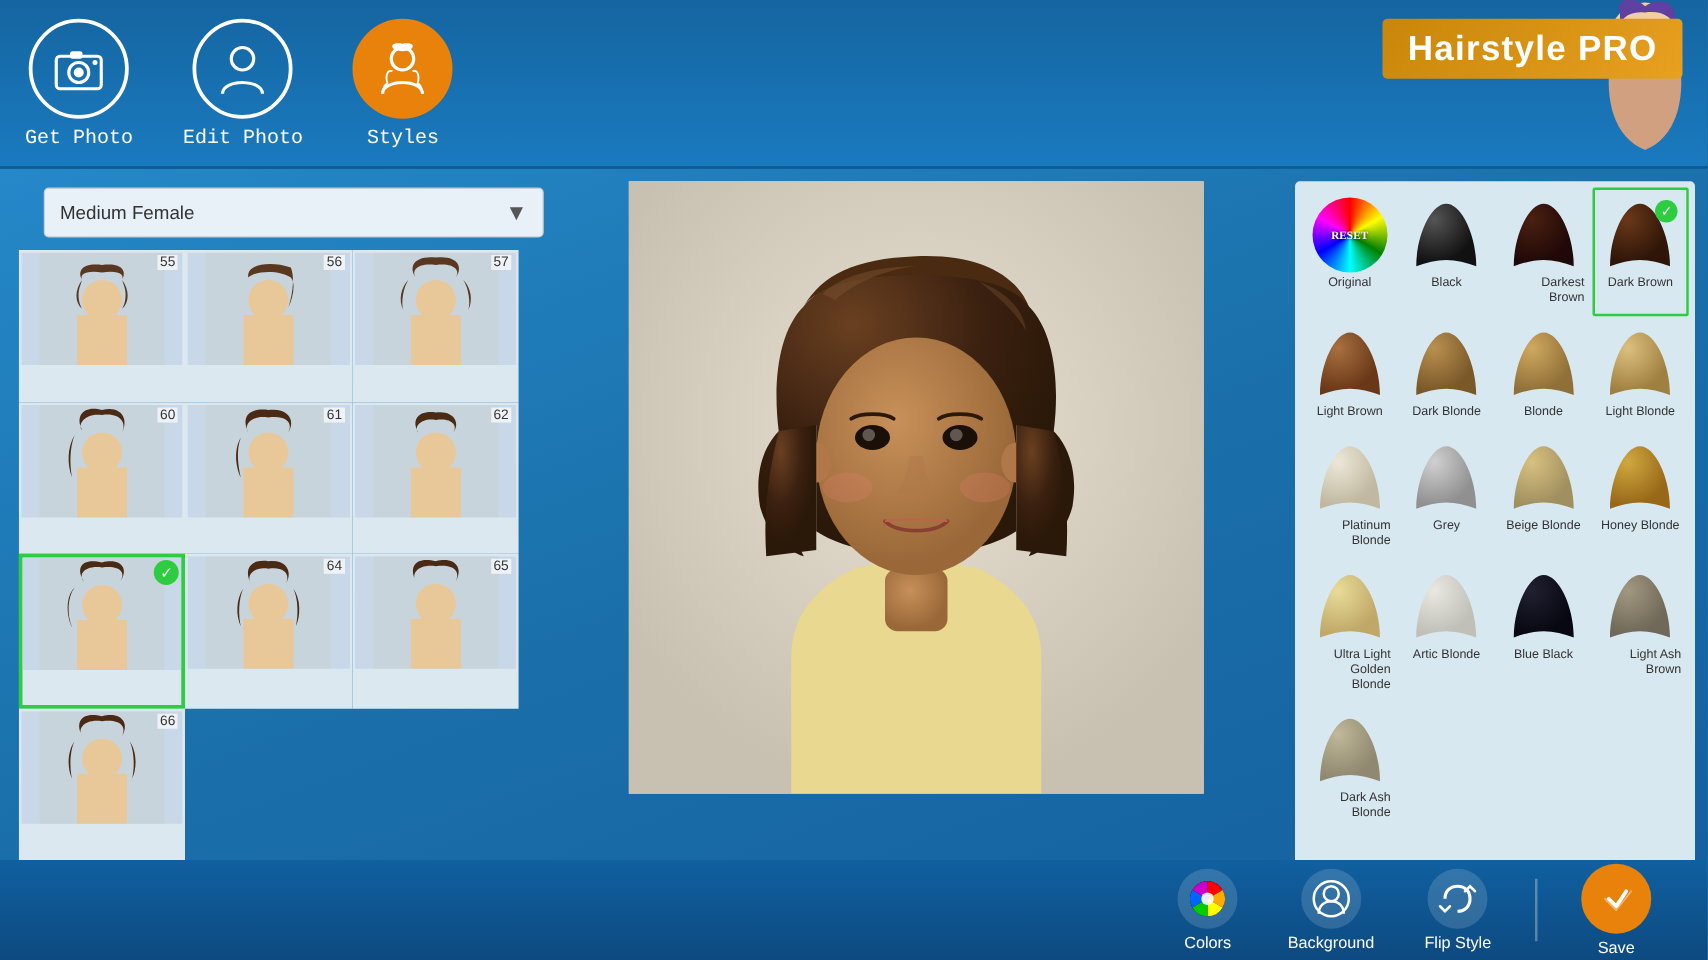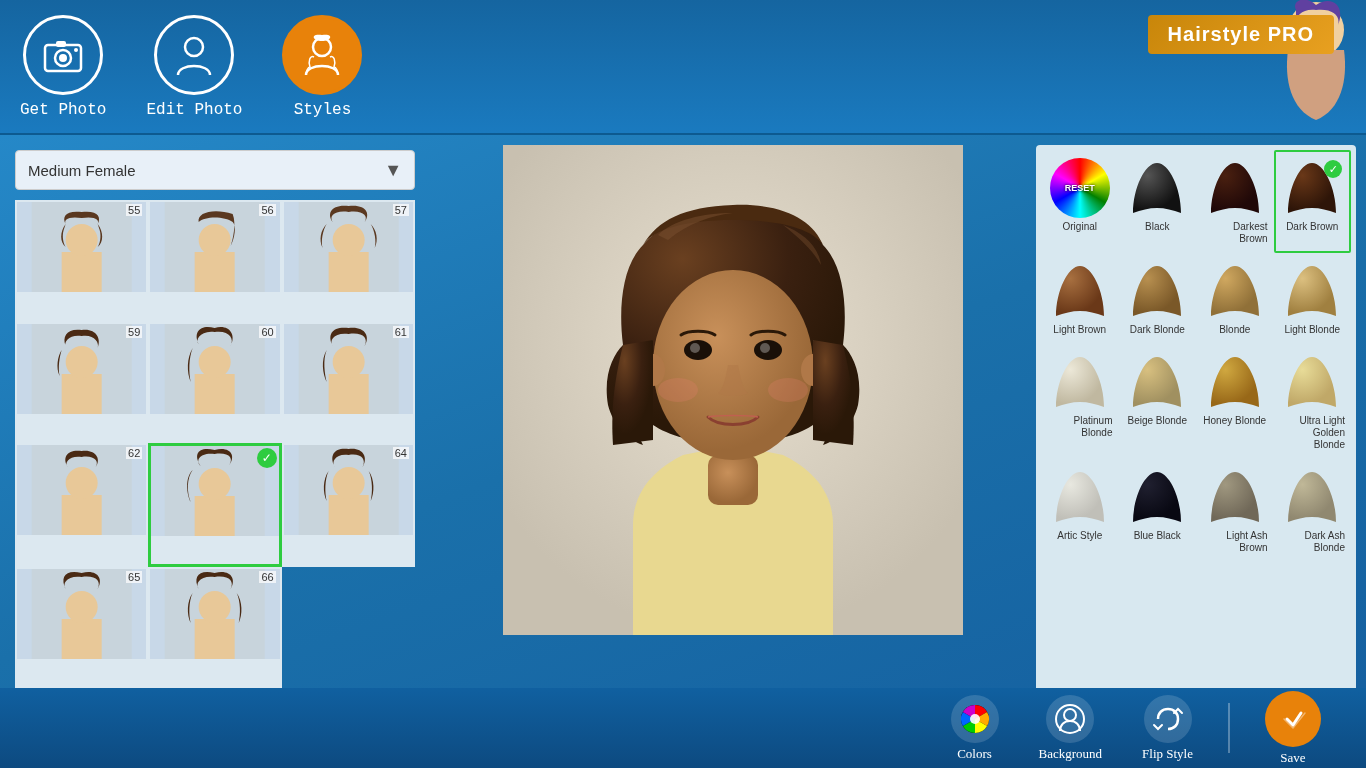--- a/index.html
+++ b/index.html
@@ -56,25 +56,25 @@
       position: absolute;
       right: 0;
       top: 0;
       width: 300px;
       height: 135px;
       overflow: hidden;
     }
     .logo-banner {
       position: absolute;
       top: 15px;
-      right: 32px;
+      right: 20px;
       background: linear-gradient(135deg, #c8860a, #e8a020);
       padding: 8px 20px;
       border-radius: 4px;
-      font-size: 20px;
+      font-size: 28px;
       font-weight: bold;
       color: #fff;
       letter-spacing: 1px;
       z-index: 2;
     }
 
     
     .main-content {
       display: flex;
       height: calc(768px - 135px - 80px);
@@ -95,20 +95,21 @@
       border: 1px solid #ccc;
       border-radius: 4px;
       padding: 0 12px;
       font-size: 15px;
       color: #333;
       cursor: pointer;
       display: flex;
       align-items: center;
       justify-content: space-between;
       margin-bottom: 10px;
+      margin-left: 20px;
     }
     .style-grid {
       display: grid;
       grid-template-columns: repeat(3, 1fr);
       gap: 0;
       overflow-y: auto;
       flex: 1;
     }
     .style-item {
       position: relative;
@@ -219,21 +220,20 @@
       height: 50px;
       background: rgba(255,255,255,0.3);
       margin: 0 10px;
     }
     .toolbar-btn {
       display: flex;
       flex-direction: column;
       align-items: center;
       cursor: pointer;
       padding: 5px 15px;
-      font-family: Liberation Serif, serif;
     }
     .toolbar-icon {
       width: 48px;
       height: 48px;
       border-radius: 50%;
       background: rgba(255,255,255,0.15);
       display: flex;
       align-items: center;
       justify-content: center;
       font-size: 24px;
@@ -250,21 +250,21 @@
       height: 56px;
       display: flex;
       align-items: center;
       justify-content: center;
       font-size: 28px;
       color: #fff;
       cursor: pointer;
     }
 
     
-    .swatch-reset { background: conic-gradient(red, yellow, green, cyan, blue, magenta, red); }
+    .swatch-reset { background: conic-gradient(red, yellow, green, cyan, blue, magenta, red); font-family: Liberation Serif, serif; }
 
     
     .person-silhouette {
       width: 100%;
       height: 90px;
       position: relative;
       background: #c8d8e8;
     }
     .person-silhouette svg {
       width: 100%;
@@ -371,32 +371,20 @@
             <rect width="100" height="90" fill="#c8d4dc"></rect>
             <rect x="30" y="50" width="40" height="40" fill="#e8c898"></rect>
             <circle cx="50" cy="38" r="16" fill="#e8c898"></circle>
             <path d="M34 20 C28 12 32 2 50 4 C68 2 72 12 66 20 C70 14 64 8 50 10 C36 8 30 14 34 20Z" fill="#5a3820"></path>
             <path d="M28 22 C22 28 20 38 24 46 C22 40 24 28 28 22Z" fill="#5a3820"></path>
             <path d="M72 22 C78 28 80 38 76 46 C78 40 76 28 72 22Z" fill="#5a3820"></path>
           </svg>
         </div>
       </div>
 
-      <div class="style-item">
-        <span class="num">59</span>
-        <div class="person-silhouette">
-          <svg viewBox="0 0 100 90">
-            <rect width="100" height="90" fill="#c8d4dc"></rect>
-            <rect x="30" y="50" width="40" height="40" fill="#e8c898"></rect>
-            <circle cx="50" cy="38" r="16" fill="#e8c898"></circle>
-            <path d="M34 22 C30 12 36 4 50 6 C64 4 70 14 66 24 C68 18 62 10 50 12 C38 10 32 18 34 22Z" fill="#4a2a14"></path>
-            <path d="M30 26 C26 32 24 44 28 52 C26 44 28 32 30 26Z" fill="#4a2a14"></path>
-          </svg>
-        </div>
-      </div>
       <div class="style-item">
         <span class="num">60</span>
         <div class="person-silhouette">
           <svg viewBox="0 0 100 90">
             <rect width="100" height="90" fill="#c8d4dc"></rect>
             <rect x="30" y="50" width="40" height="40" fill="#e8c898"></rect>
             <circle cx="50" cy="38" r="16" fill="#e8c898"></circle>
             <path d="M34 20 C28 8 36 0 50 4 C64 0 72 10 66 22 C70 14 64 6 50 8 C36 6 30 16 34 20Z" fill="#4a2a14"></path>
             <path d="M28 24 C22 34 22 48 26 58 C24 48 24 34 28 24Z" fill="#4a2a14"></path>
             <path d="M72 24 C78 32 78 46 74 56 C78 46 78 32 72 24Z" fill="#4a2a14"></path>
@@ -666,20 +654,34 @@
                   <stop offset="0%" stop-color="#ece8d8"></stop>
                   <stop offset="100%" stop-color="#c0b8a0"></stop>
                 </radialGradient>
               </defs>
             <path d="M8 55 C8 30 20 5 32 5 C44 5 56 30 56 55 C48 52 40 50 32 50 C24 50 16 52 8 55Z" fill="url(#g_plat)"></path>
           </svg>
         </div>
         <span class="color-label">Platinum Blonde</span>
       </div>
 
+      <div class="color-item">
+        <div class="color-swatch" style="position:relative;">
+          <svg viewBox="0 0 64 60" width="64" height="60">
+            <defs>
+                <radialGradient id="g_grey" cx="30%" cy="25%" r="70%">
+                  <stop offset="0%" stop-color="#d0d0d0"></stop>
+                  <stop offset="100%" stop-color="#909090"></stop>
+                </radialGradient>
+              </defs>
+            <path d="M8 55 C8 30 20 5 32 5 C44 5 56 30 56 55 C48 52 40 50 32 50 C24 50 16 52 8 55Z" fill="url(#g_grey)"></path>
+          </svg>
+        </div>
+        <span class="color-label">Grey</span>
+      </div>
 
 
       <div class="color-item">
         <div class="color-swatch" style="position:relative;">
           <svg viewBox="0 0 64 60" width="64" height="60">
             <defs>
                 <radialGradient id="g_beige" cx="30%" cy="25%" r="70%">
                   <stop offset="0%" stop-color="#d8c080"></stop>
                   <stop offset="100%" stop-color="#a09060"></stop>
                 </radialGradient>
@@ -725,21 +727,21 @@
           <svg viewBox="0 0 64 60" width="64" height="60">
             <defs>
                 <radialGradient id="g_artic" cx="30%" cy="25%" r="70%">
                   <stop offset="0%" stop-color="#e8e8e0"></stop>
                   <stop offset="100%" stop-color="#c0bfb8"></stop>
                 </radialGradient>
               </defs>
             <path d="M8 55 C8 30 20 5 32 5 C44 5 56 30 56 55 C48 52 40 50 32 50 C24 50 16 52 8 55Z" fill="url(#g_artic)"></path>
           </svg>
         </div>
-        <span class="color-label">Artic Style</span>
+        <span class="color-label">Artic Blonde</span>
       </div>
 
       <div class="color-item">
         <div class="color-swatch" style="position:relative;">
           <svg viewBox="0 0 64 60" width="64" height="60">
             <defs>
                 <radialGradient id="g_blueblack" cx="30%" cy="25%" r="70%">
                   <stop offset="0%" stop-color="#202030"></stop>
                   <stop offset="100%" stop-color="#080812"></stop>
                 </radialGradient>

